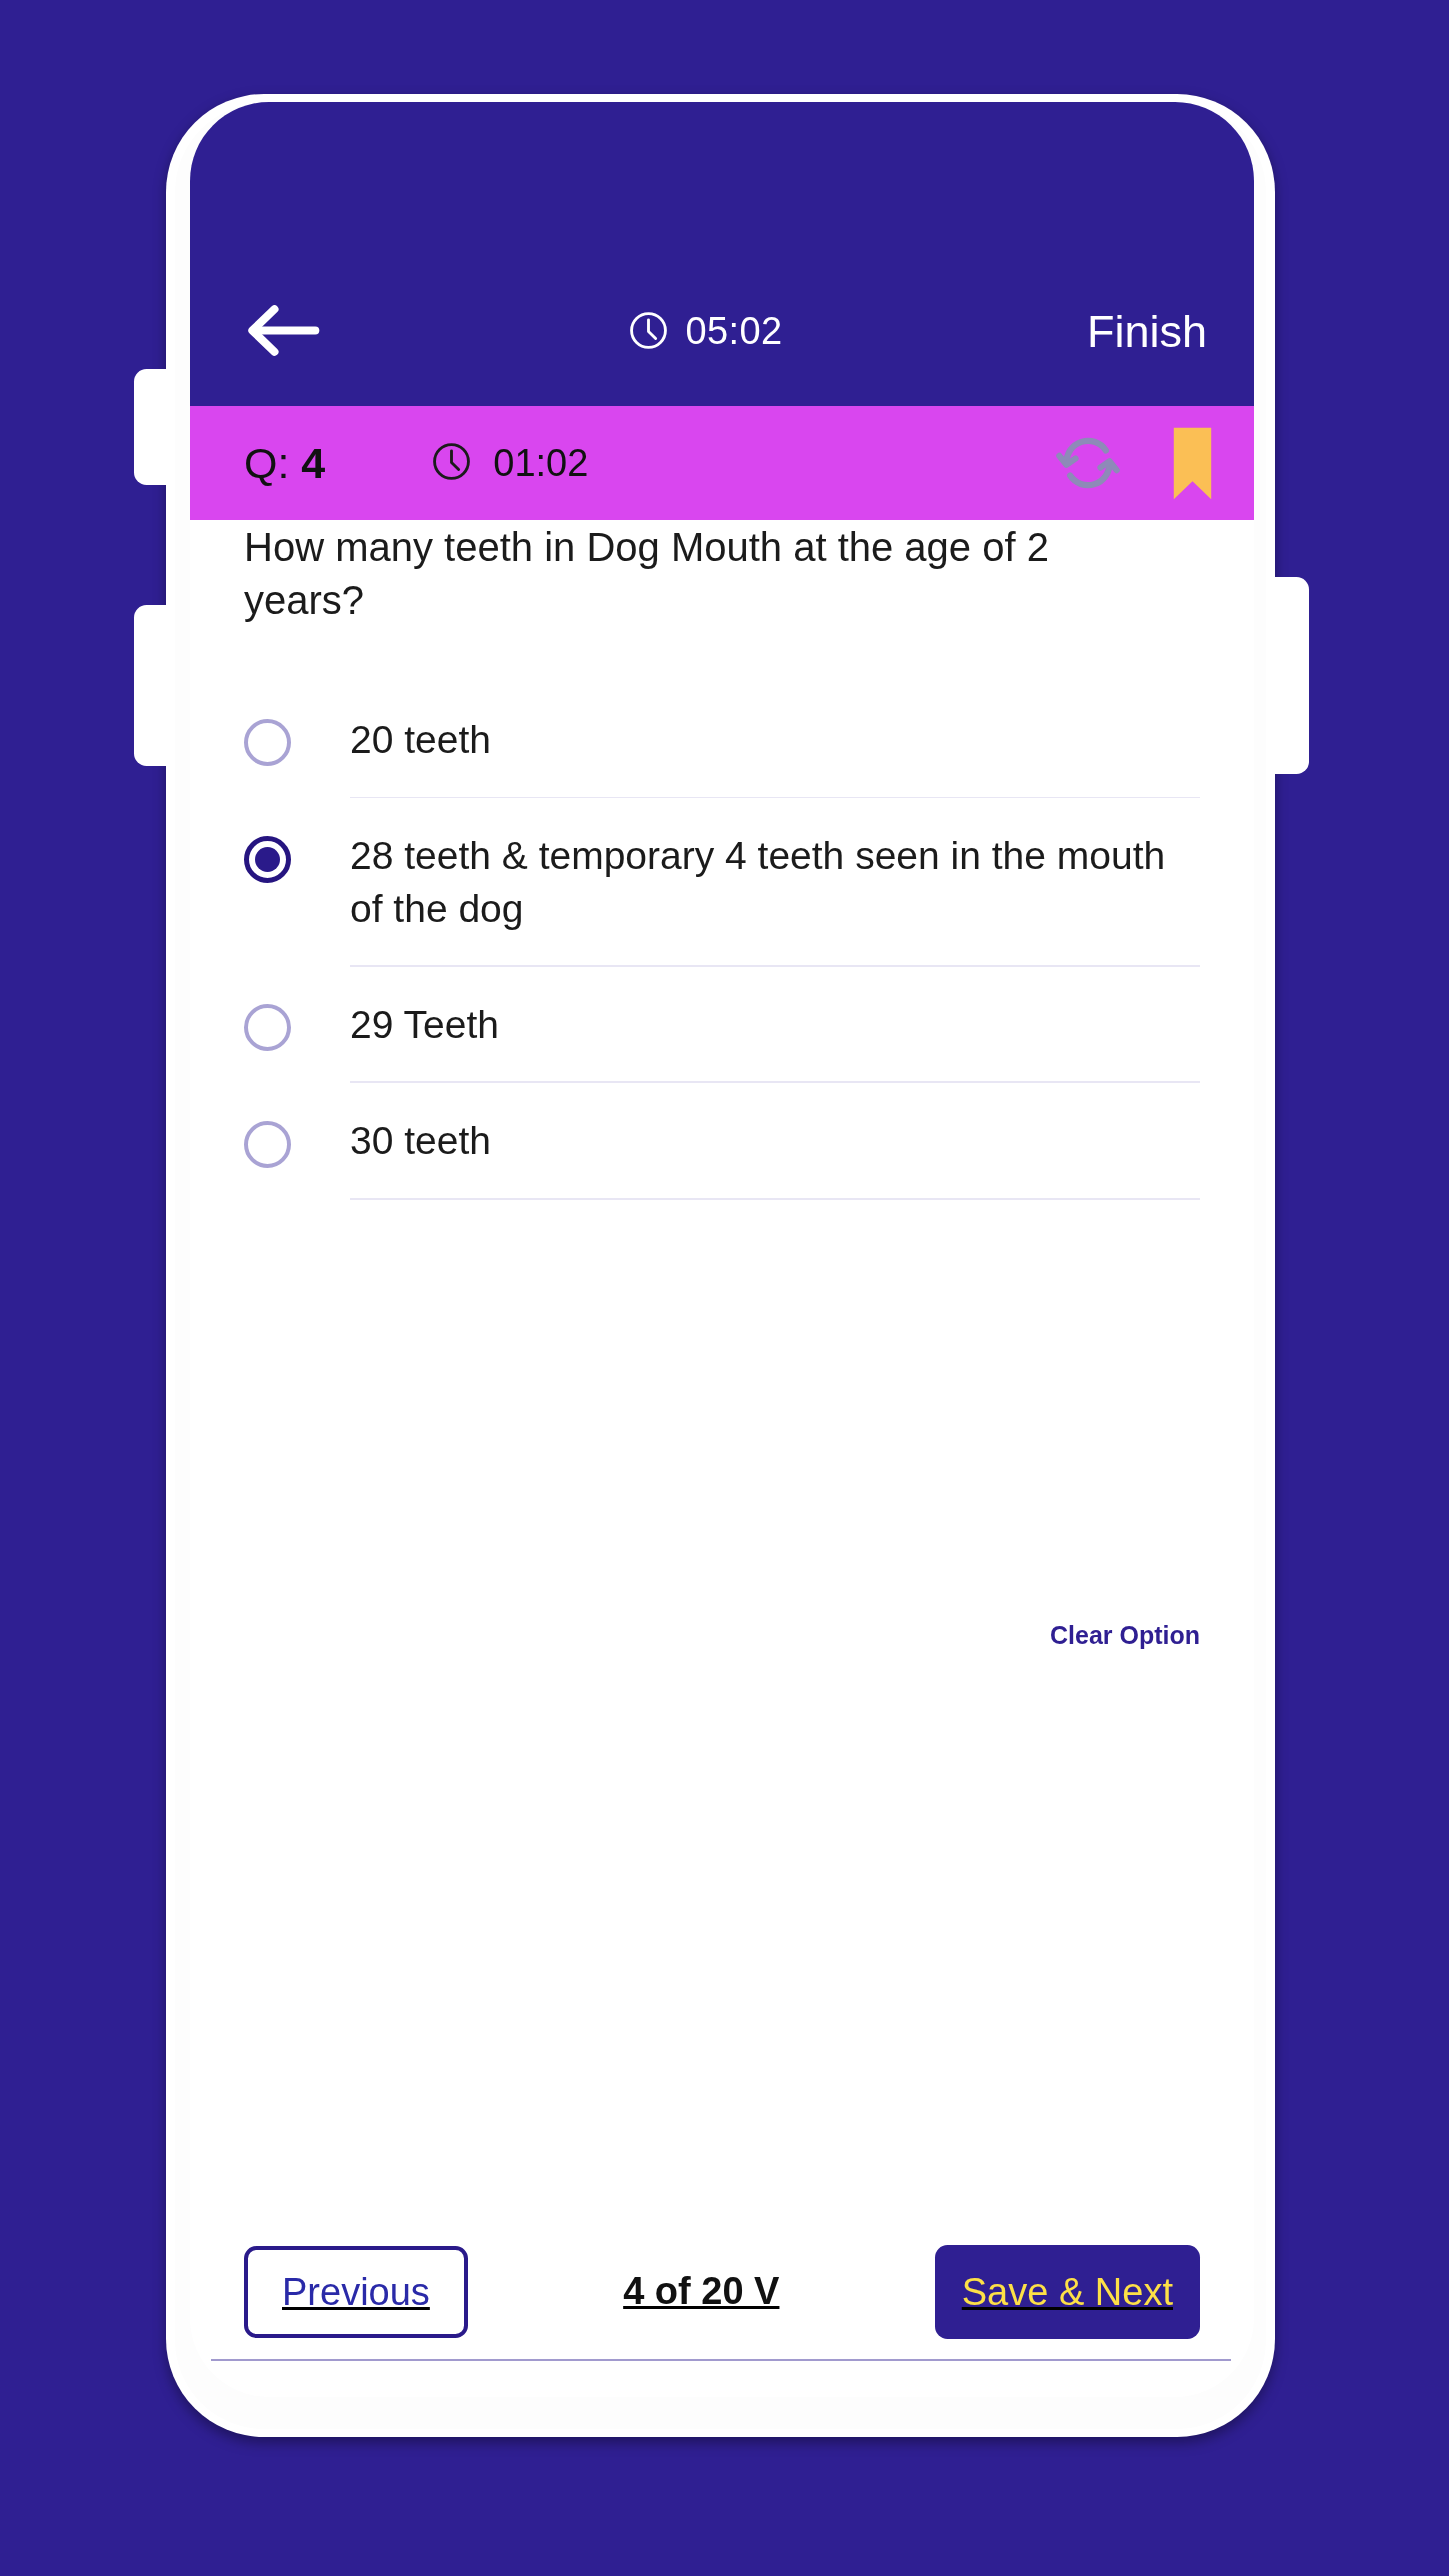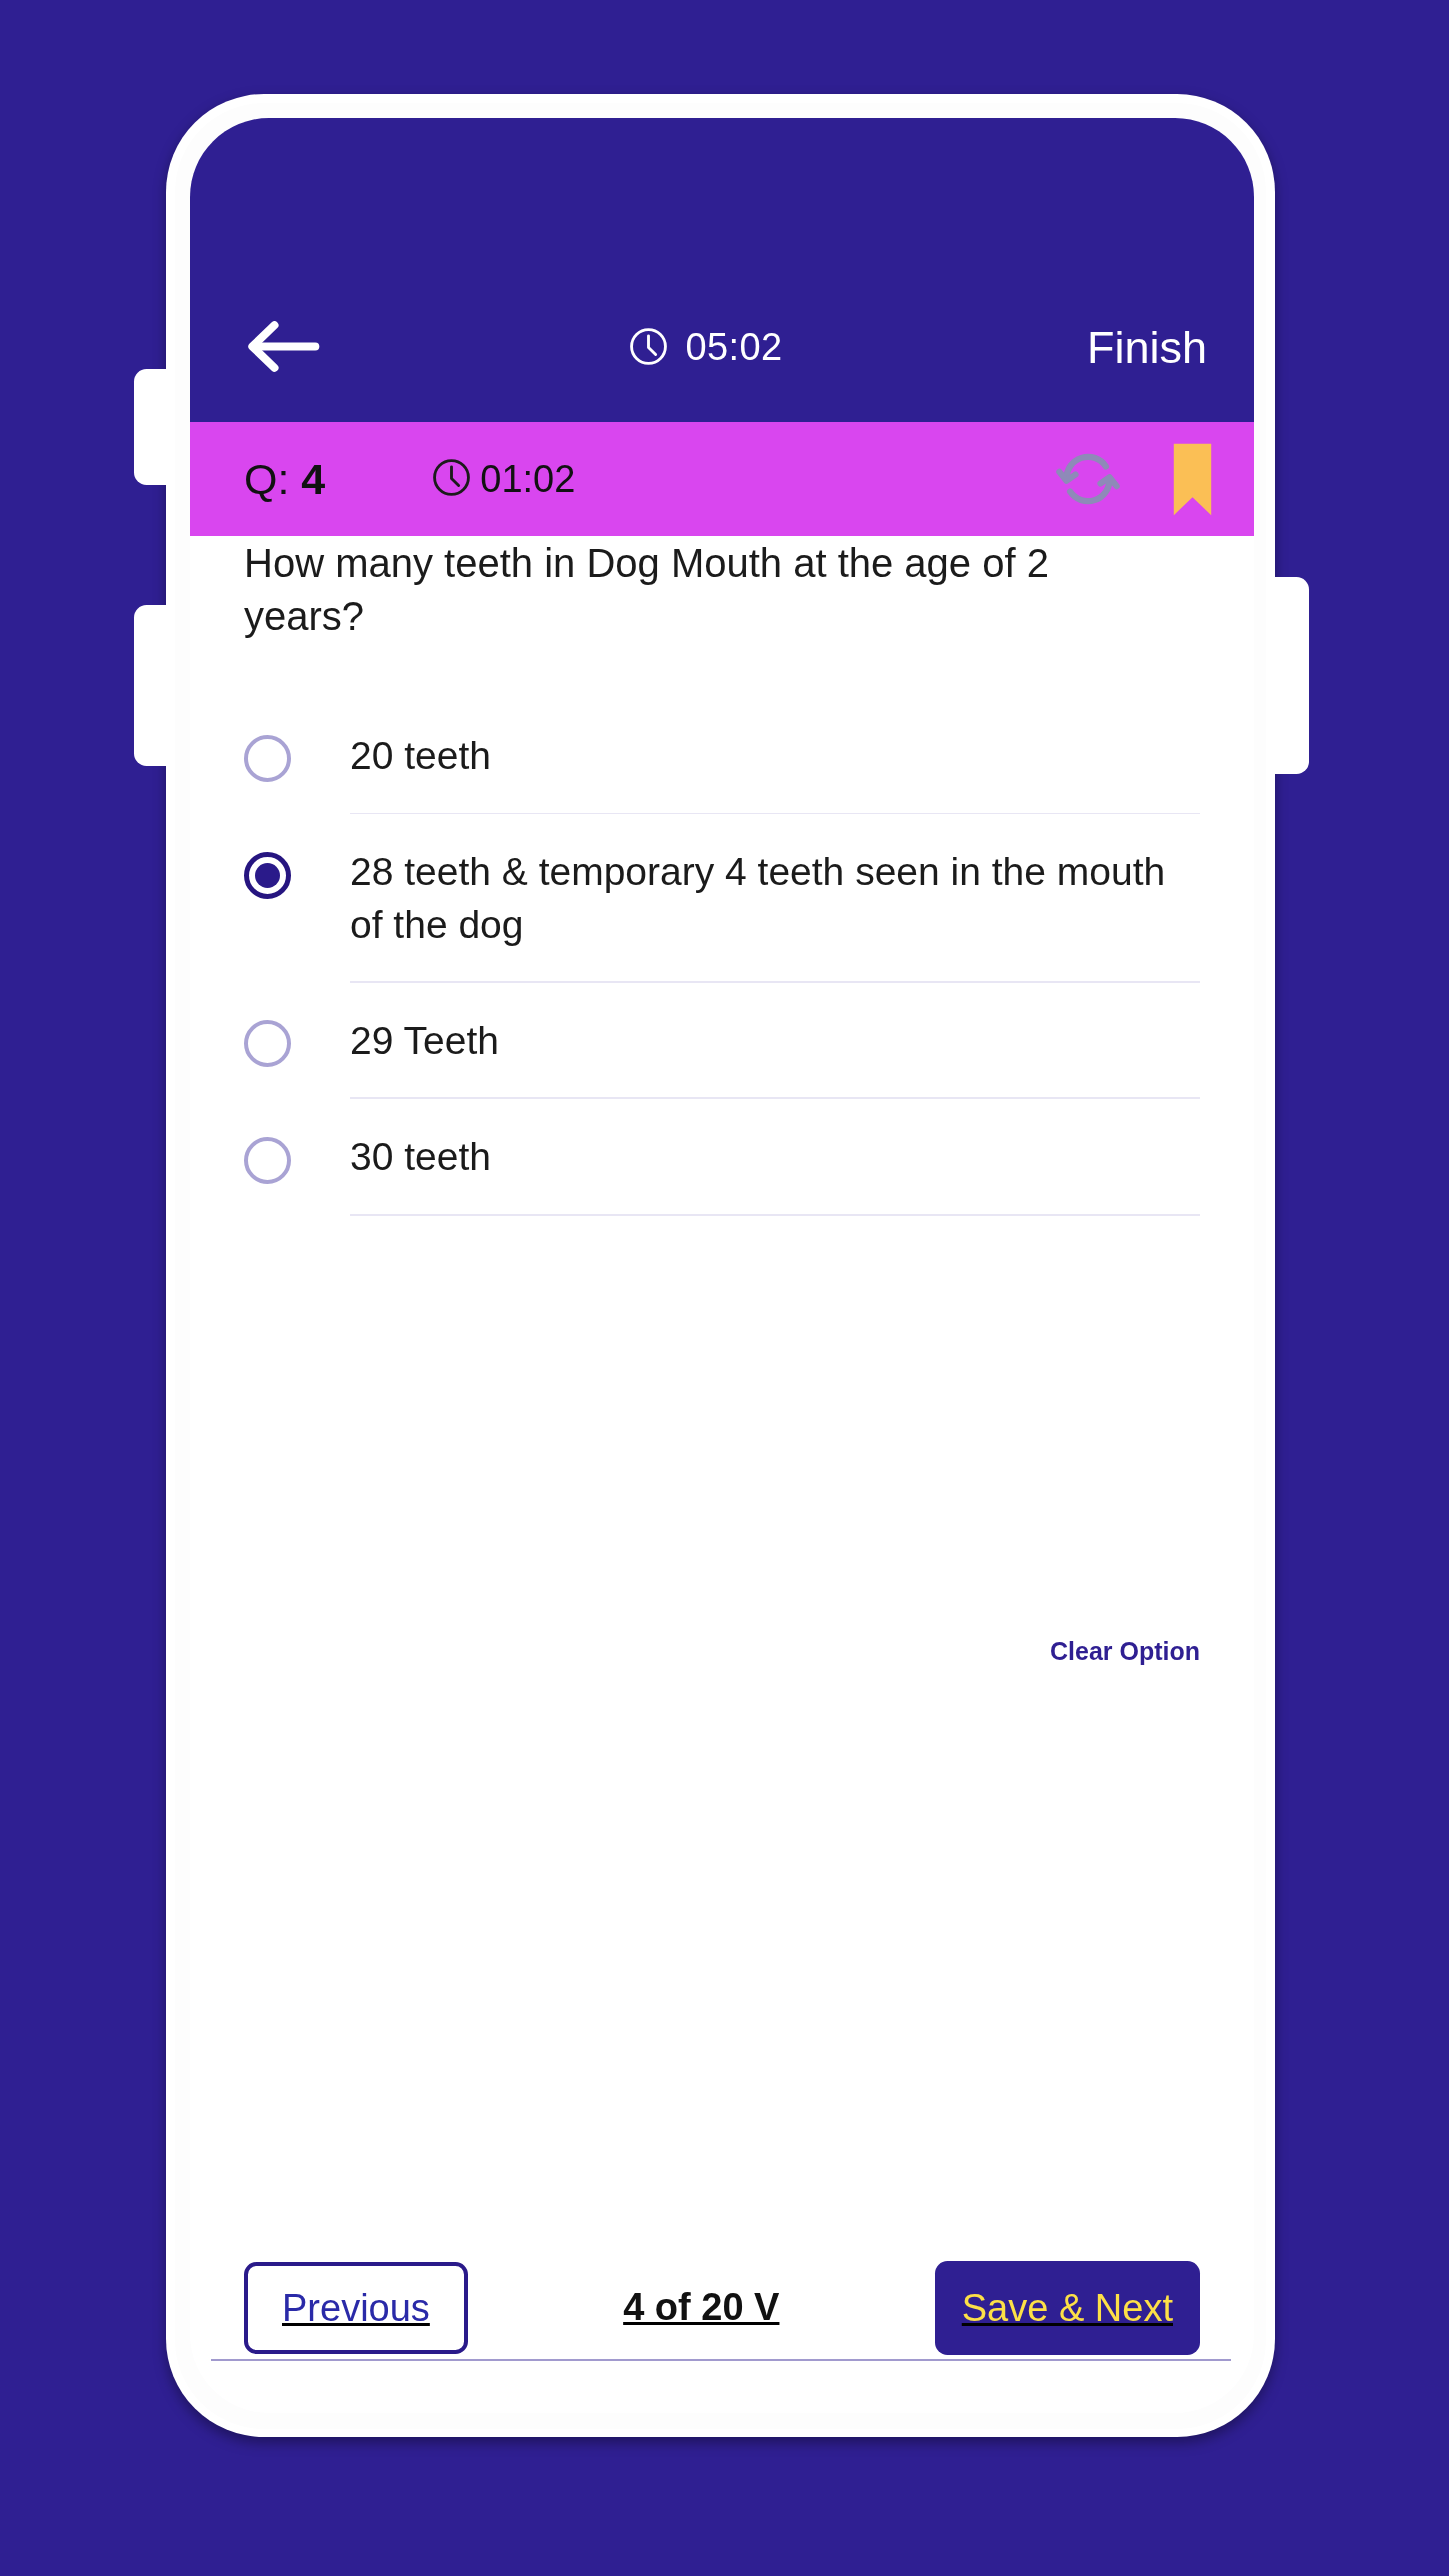--- a/index.html
+++ b/index.html
@@ -32,21 +32,21 @@
     top: 103px;
     width: 1091px;
     height: 2326px;
     border-radius: 89px;
     background: #fdfdfd;
   }
   
   #phone-screen {
     position: absolute;
     left: 190px;
-    top: 118px;
+    top: 102px;
     width: 1064px;
     height: 2295px;
     border-radius: 79px;
     overflow: hidden;
     background: #ffffff;
   }
 
   
   .side-btn {
     position: absolute;
@@ -132,21 +132,21 @@
     font-size: 43px;
     color: #111111;
     font-weight: 500;
     white-space: nowrap;
   }
   #question-number .qnum { font-weight: 700; }
   #question-timer {
     flex: 1;
     display: flex;
     align-items: center;
-    gap: 8px;
+    gap: 21px;
     margin-left: 106px;
   }
   #question-timer-text {
     font-size: 38px;
     color: #111111;
   }
   #meta-actions {
     display: flex;
     align-items: center;
     gap: 50px;

